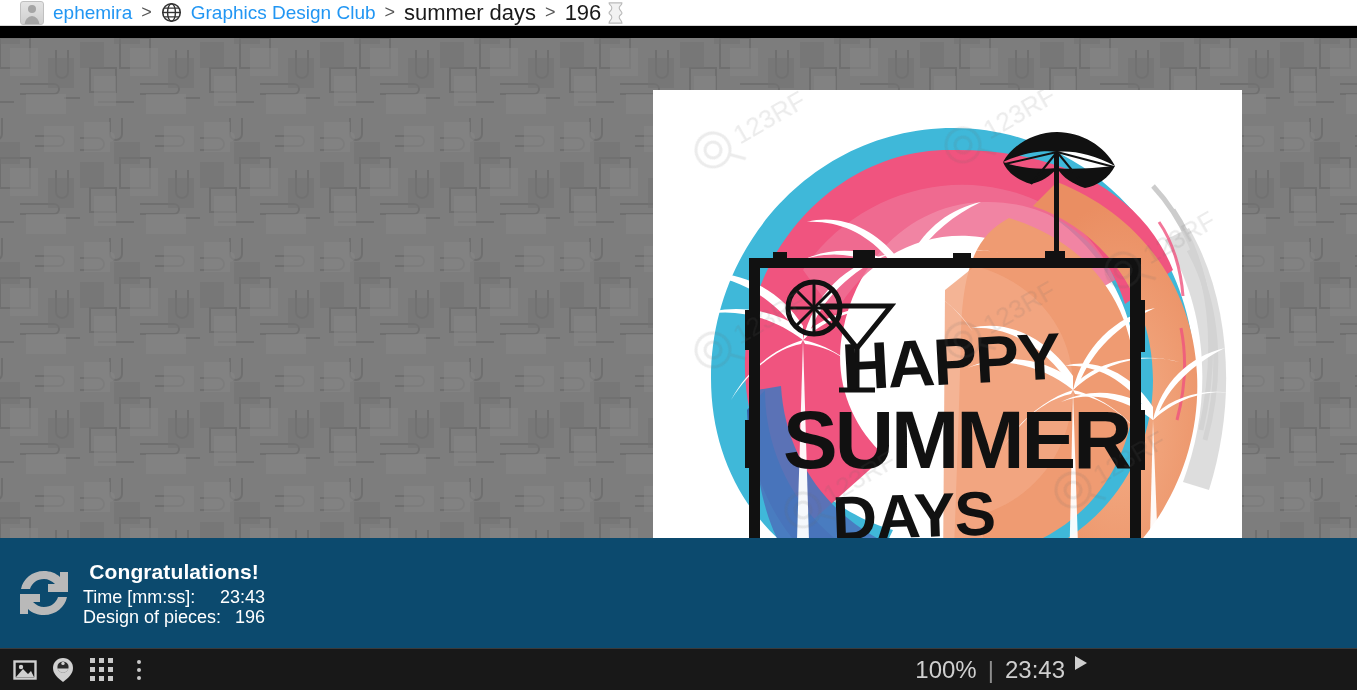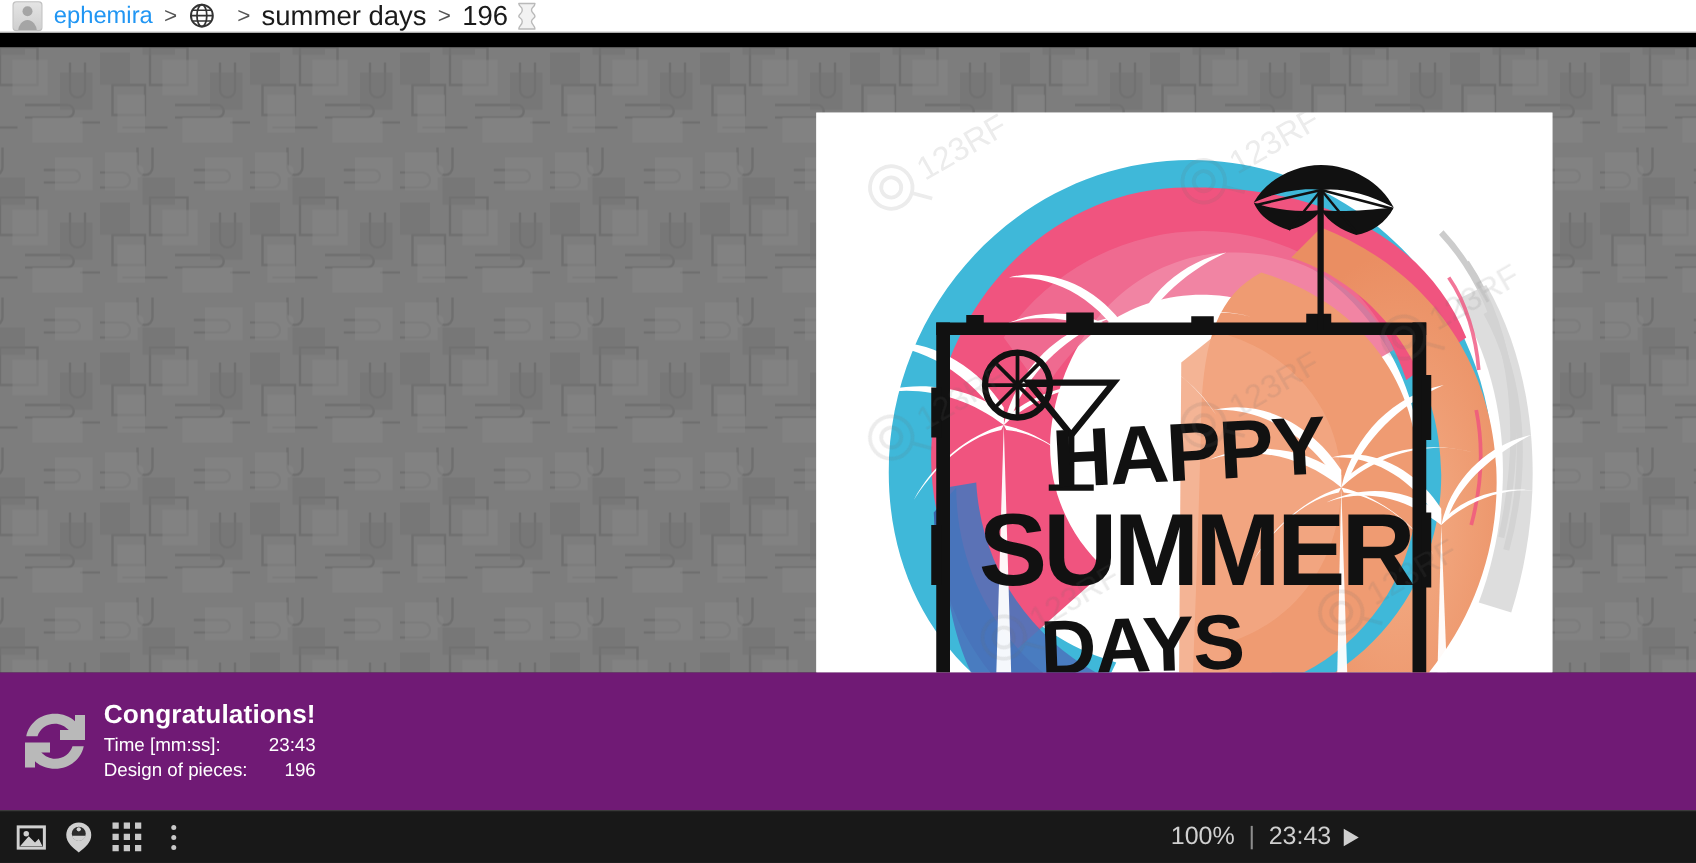--- a/index.html
+++ b/index.html
@@ -14,21 +14,21 @@
     width: 1357px; height: 690px;
     overflow: hidden;
   }
 
   
   #breadcrumb-bar {
     position: absolute; left: 0; top: 0;
     width: 1357px; height: 26px;
     background: #ffffff;
     display: flex; align-items: center;
-    padding-left: 10px;
+    padding-left: 20px;
     box-sizing: border-box;
     border-bottom: 1px solid #d8d8d8;
   }
   .crumb {
     display: flex; align-items: center;
     font-size: 19px;
     white-space: nowrap;
   }
   .crumb-link { color: #2196f3; font-size: 19px; }
   .crumb-plain { color: #1a1a1a; font-size: 22px; }
@@ -81,38 +81,38 @@
     width: 589px; height: 486px;
     background: #ffffff;
     overflow: hidden;
   }
   #puzzle-image svg { display: block; }
 
   
   #bottom-panel {
     position: absolute; left: 0; top: 538px;
     width: 1357px; height: 110px;
-    background: #701a75;
+    background: #0c4a6e;
     overflow: hidden;
   }
   #congrats {
     position: absolute; left: 0; top: 0;
     width: 300px; height: 110px;
     display: flex; align-items: center;
     z-index: 5;
   }
   #restart-icon { width: 62px; height: 62px; margin: 0 8px 0 13px; flex: none; }
   #congrats-text { color: #fff; }
   #congrats-title {
     font-size: 21px; font-weight: bold;
     text-align: center; margin-bottom: 3px;
     letter-spacing: .1px;
   }
   .stat-row {
-    font-size: 15px; line-height: 20px;
+    font-size: 18px; line-height: 20px;
     display: flex; white-space: nowrap;
   }
   .stat-label { }
   .stat-val { margin-left: auto; padding-left: 14px; }
 
   
   #status-bar {
     position: absolute; left: 0; top: 648px;
     width: 1357px; height: 42px;
     background: #181818;
@@ -122,22 +122,22 @@
   }
   .sb-icon {
     width: 26px; height: 26px;
     margin-left: 12px;
     display: flex; align-items: center; justify-content: center;
     flex: none;
   }
   #sb-right {
     margin-left: auto;
     margin-right: 270px;
-    display: flex; align-items: center;
-    color: #cfcfcf; font-size: 20px;
+    display: flex; align-items: flex-start;
+    color: #cfcfcf; font-size: 24px;
     white-space: nowrap;
   }
   #sb-right .pipe { margin: 0 11px; color: #8d8d8d; }
   #play-icon { margin-left: 10px; width: 0; height: 0;
     border-left: 12px solid #cfcfcf;
     border-top: 7px solid transparent;
     border-bottom: 7px solid transparent; }
   .dotgrid { display: grid; grid-template-columns: repeat(3, 5px); grid-gap: 4px; }
   .dotgrid i { width: 5px; height: 5px; background: #c9c9c9; display:block; }
   .vdots { display: flex; flex-direction: column; gap: 4px; align-items: center; }
@@ -154,20 +154,21 @@
     <span class="sep">&gt;</span>
     <span class="globe-icon">
       <svg viewBox="0 0 24 24" width="21" height="21">
         <circle cx="12" cy="12" r="10" fill="none" stroke="#333" stroke-width="1.8"></circle>
         <ellipse cx="12" cy="12" rx="4.5" ry="10" fill="none" stroke="#333" stroke-width="1.6"></ellipse>
         <line x1="2" y1="12" x2="22" y2="12" stroke="#333" stroke-width="1.6"></line>
         <line x1="3.6" y1="7" x2="20.4" y2="7" stroke="#333" stroke-width="1.4"></line>
         <line x1="3.6" y1="17" x2="20.4" y2="17" stroke="#333" stroke-width="1.4"></line>
       </svg>
     </span>
+    <a class="crumb crumb-link">Graphics Design Club</a>
     <span class="sep">&gt;</span>
     <span class="crumb crumb-plain">summer days</span>
     <span class="sep">&gt;</span>
     <span class="crumb crumb-plain">196</span>
     <span class="piece-crumb-icon">
       <svg viewBox="0 0 24 26" width="23" height="24">
         <path d="M5 2 h14 c0 3 -3 3 -3 5.5 S19 11 19 13 s-3 2 -3 4.5 S19 21 19 24 H5 c0-3 3-3 3-6.5 S5 15 5 13 s3-2 3-5.5 S5 5 5 2 z" fill="#f2f2f2" stroke="#b9b9b9" stroke-width="1.2" stroke-linejoin="round"></path>
       </svg>
     </span>
   </div>

